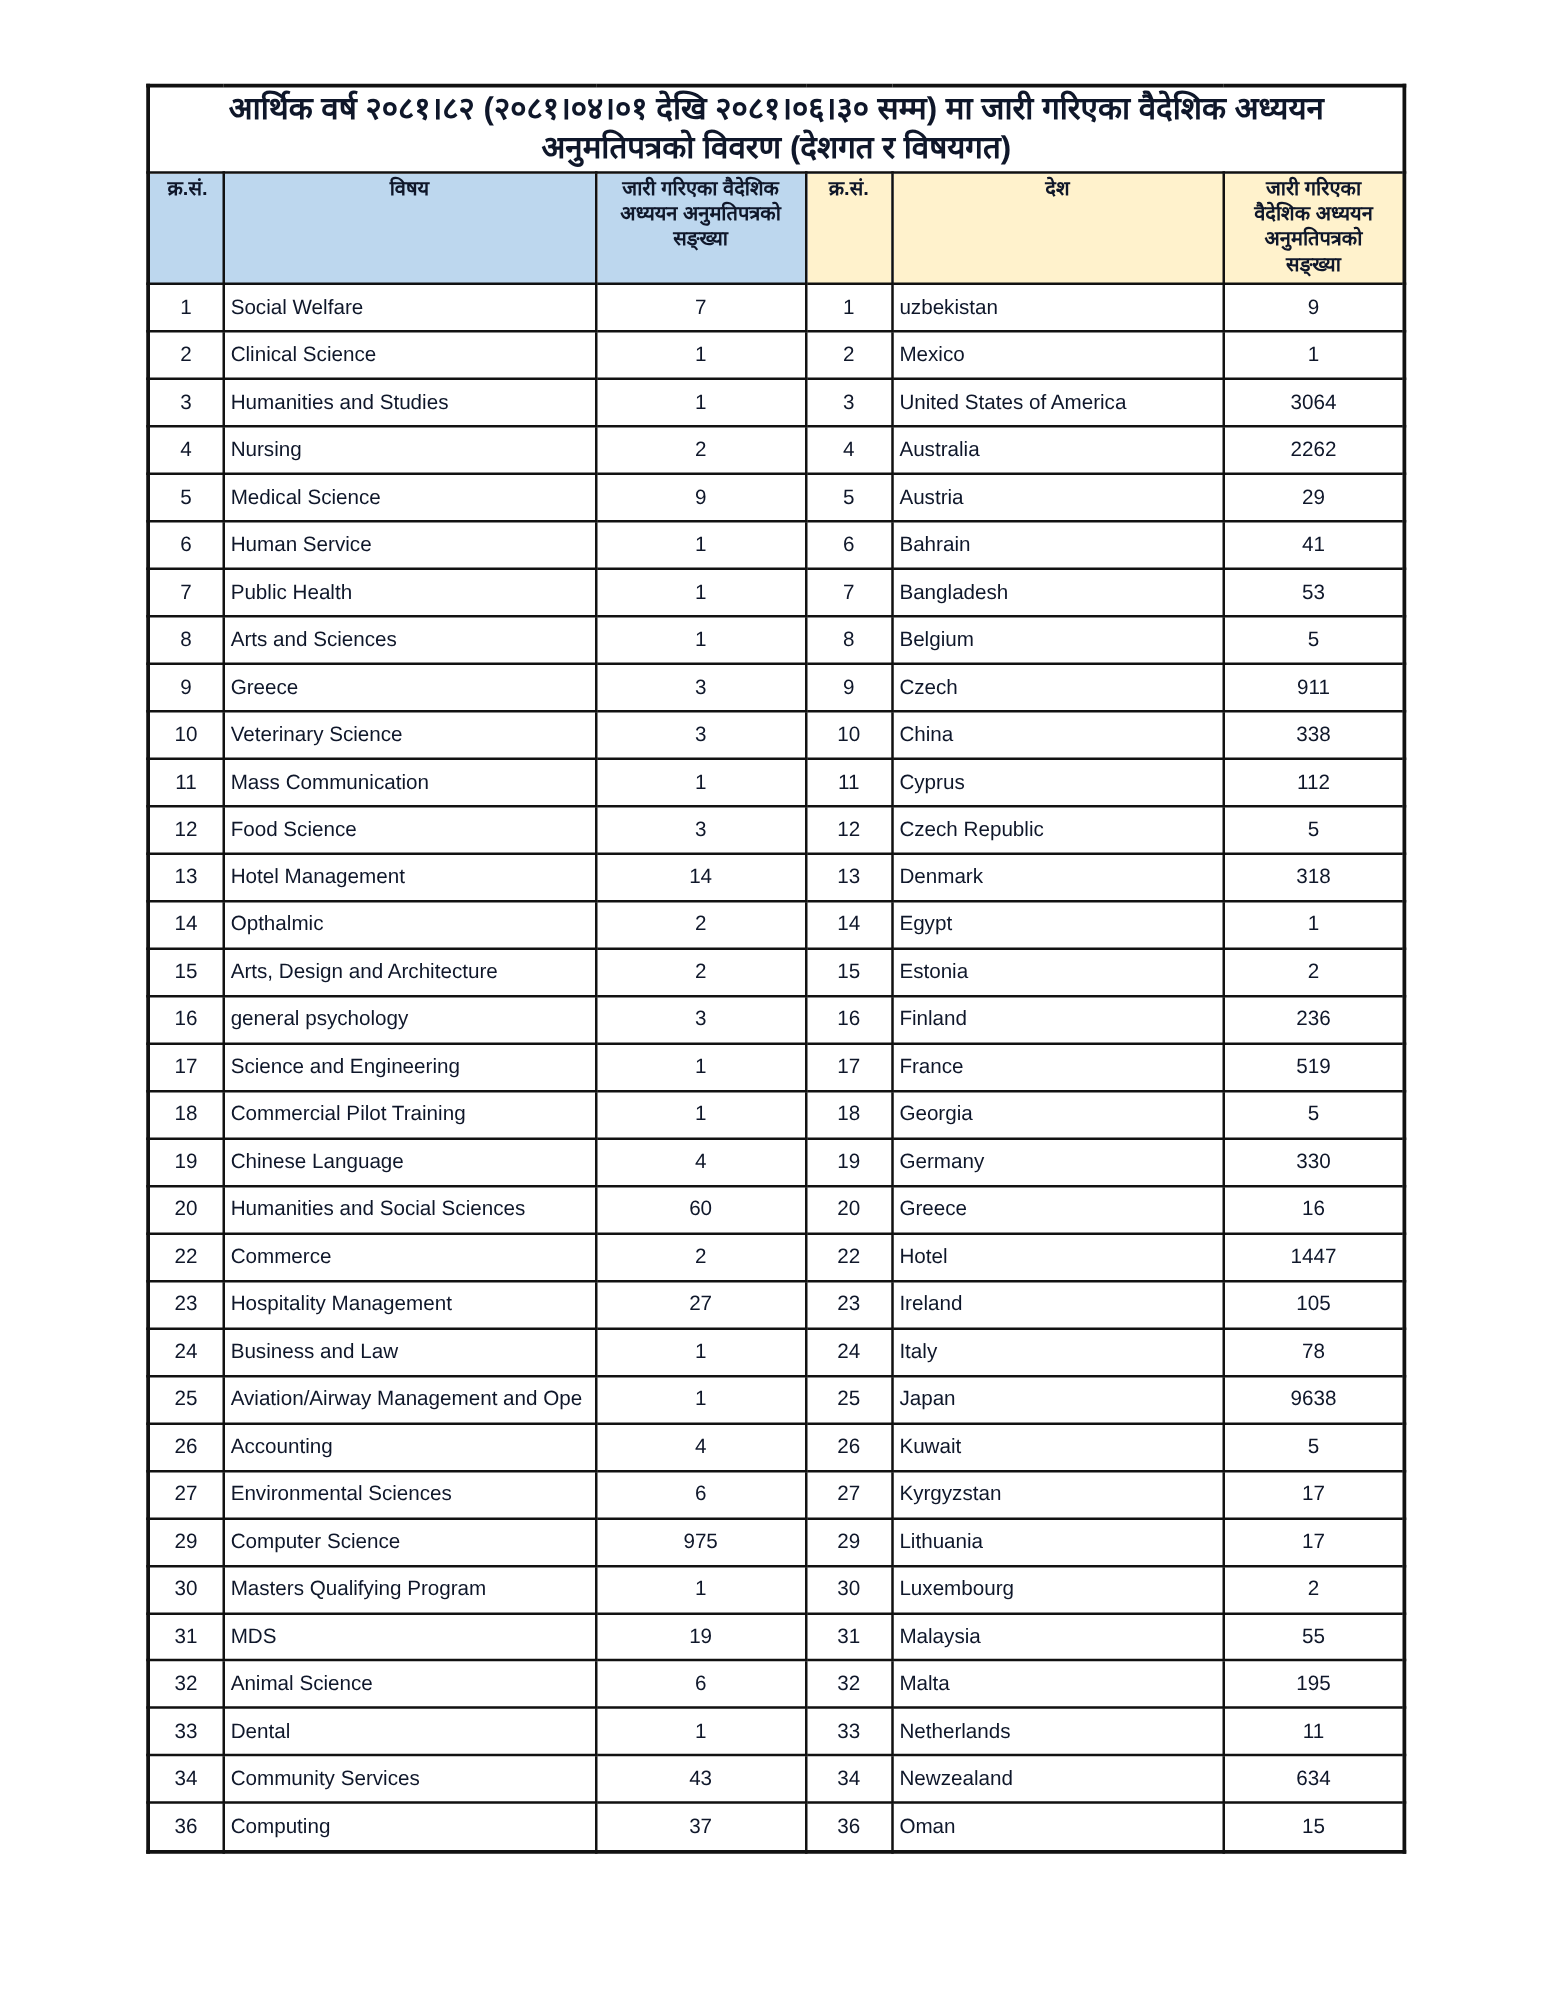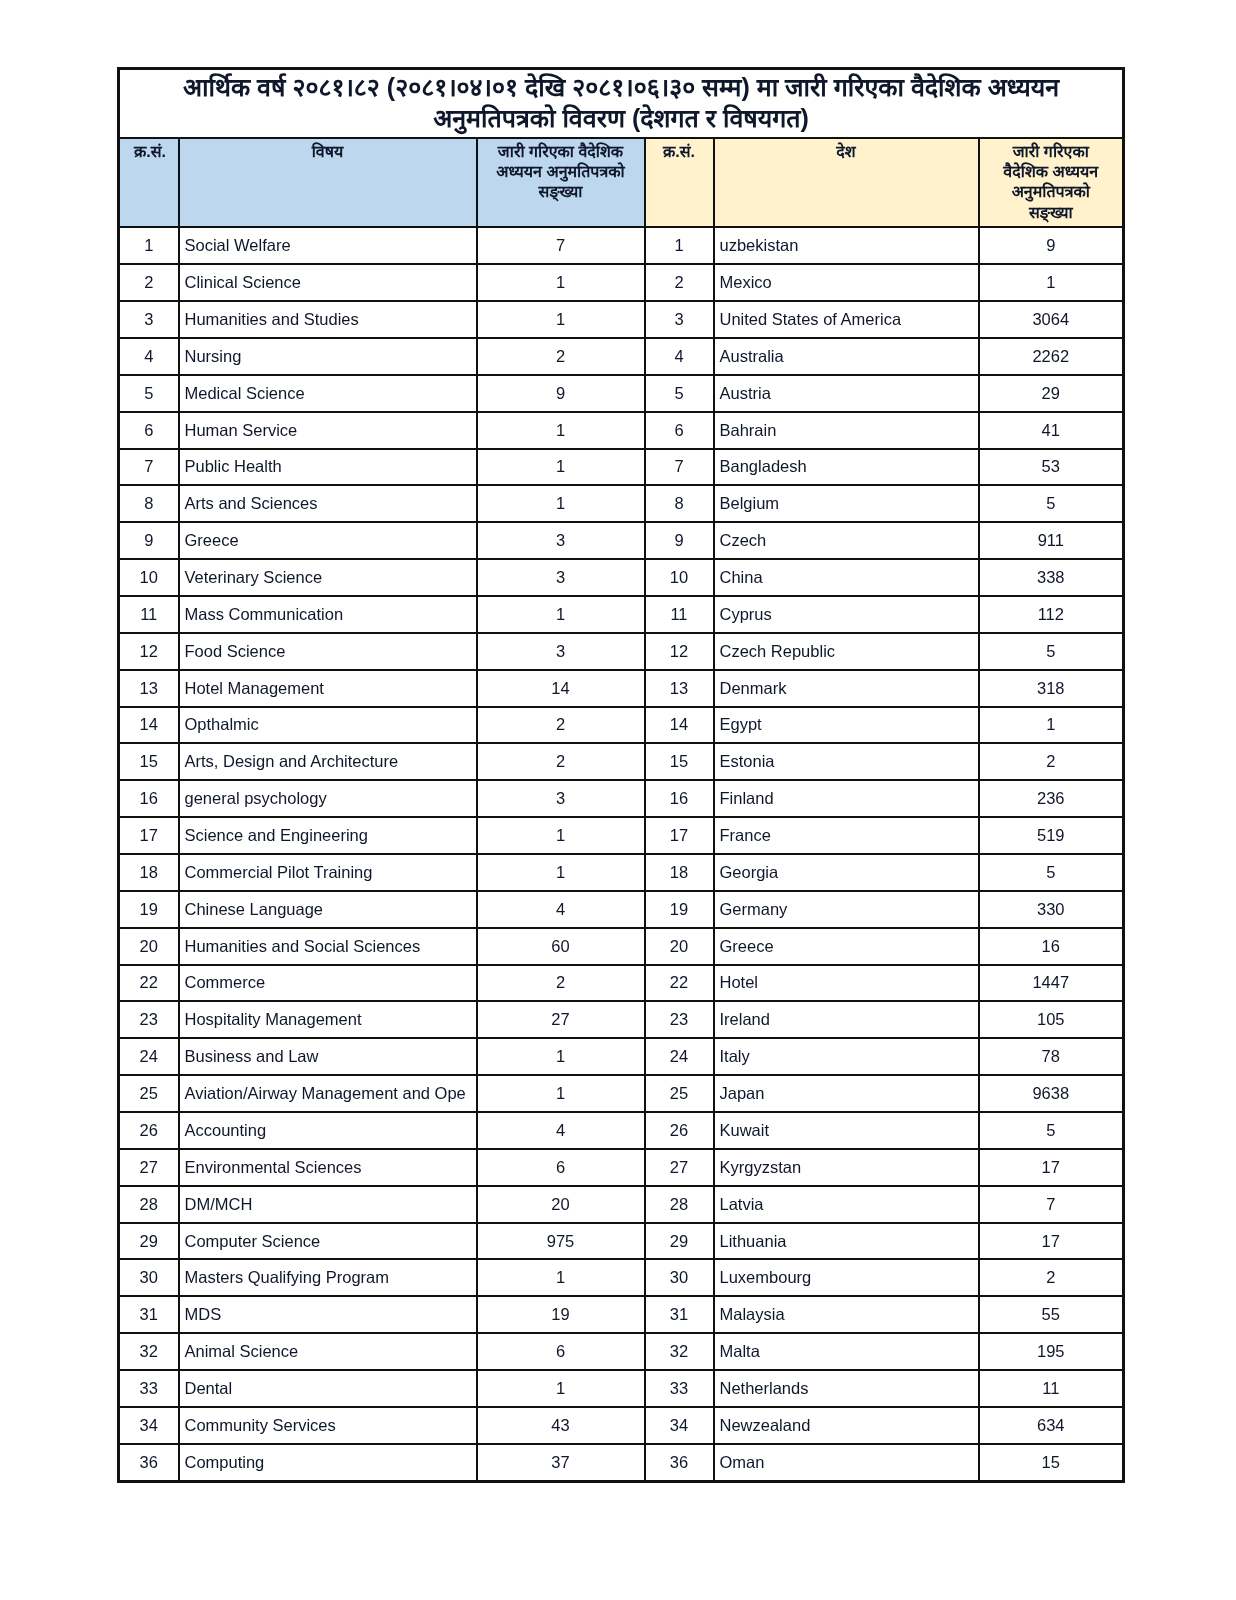--- a/index.html
+++ b/index.html
@@ -282,28 +282,20 @@
         </tr>
         <tr class="data-row">
           <td class="cell-sn">27</td>
           <td class="cell-name">Environmental Sciences</td>
           <td class="cell-num">6</td>
           <td class="cell-sn divider">27</td>
           <td class="cell-name">Kyrgyzstan</td>
           <td class="cell-num">17</td>
         </tr>
         <tr class="data-row">
-          <td class="cell-sn">28</td>
-          <td class="cell-name">DM/MCH</td>
-          <td class="cell-num">20</td>
-          <td class="cell-sn divider">28</td>
-          <td class="cell-name">Latvia</td>
-          <td class="cell-num">7</td>
-        </tr>
-        <tr class="data-row">
           <td class="cell-sn">29</td>
           <td class="cell-name">Computer Science</td>
           <td class="cell-num">975</td>
           <td class="cell-sn divider">29</td>
           <td class="cell-name">Lithuania</td>
           <td class="cell-num">17</td>
         </tr>
         <tr class="data-row">
           <td class="cell-sn">30</td>
           <td class="cell-name">Masters Qualifying Program</td>

